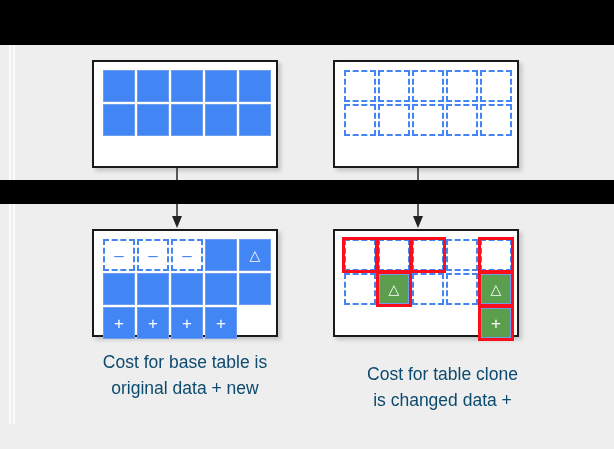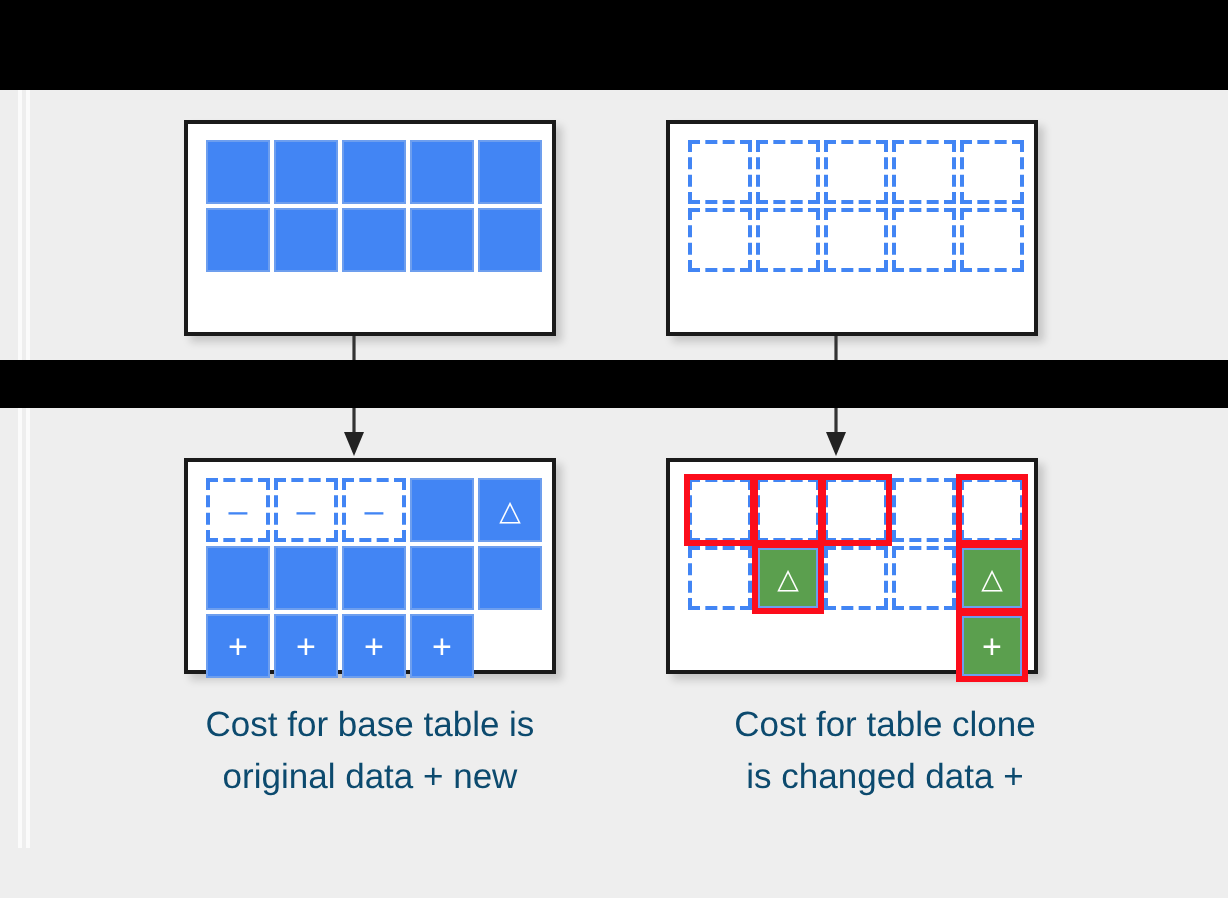--- a/index.html
+++ b/index.html
@@ -136,21 +136,21 @@
   
   .caption {
     position: absolute;
     text-align: center;
     font-size: 17.5px;
     line-height: 1.46;
     color: #0c4a6e;
     z-index: 20;
   }
   #caption-base  { left: 70px;  top: 350px; width: 230px; }
-  #caption-clone { left: 330px; top: 350px; width: 225px; }
+  #caption-clone { left: 330px; top: 362px; width: 225px; }
   .caption-line { display: block; }
 </style>
 </head>
 <body>
 
 <div class="rail" id="rail-upper-a"></div>
 <div class="rail" id="rail-upper-b"></div>
 <div class="rail" id="rail-lower-a"></div>
 <div class="rail" id="rail-lower-b"></div>
 

